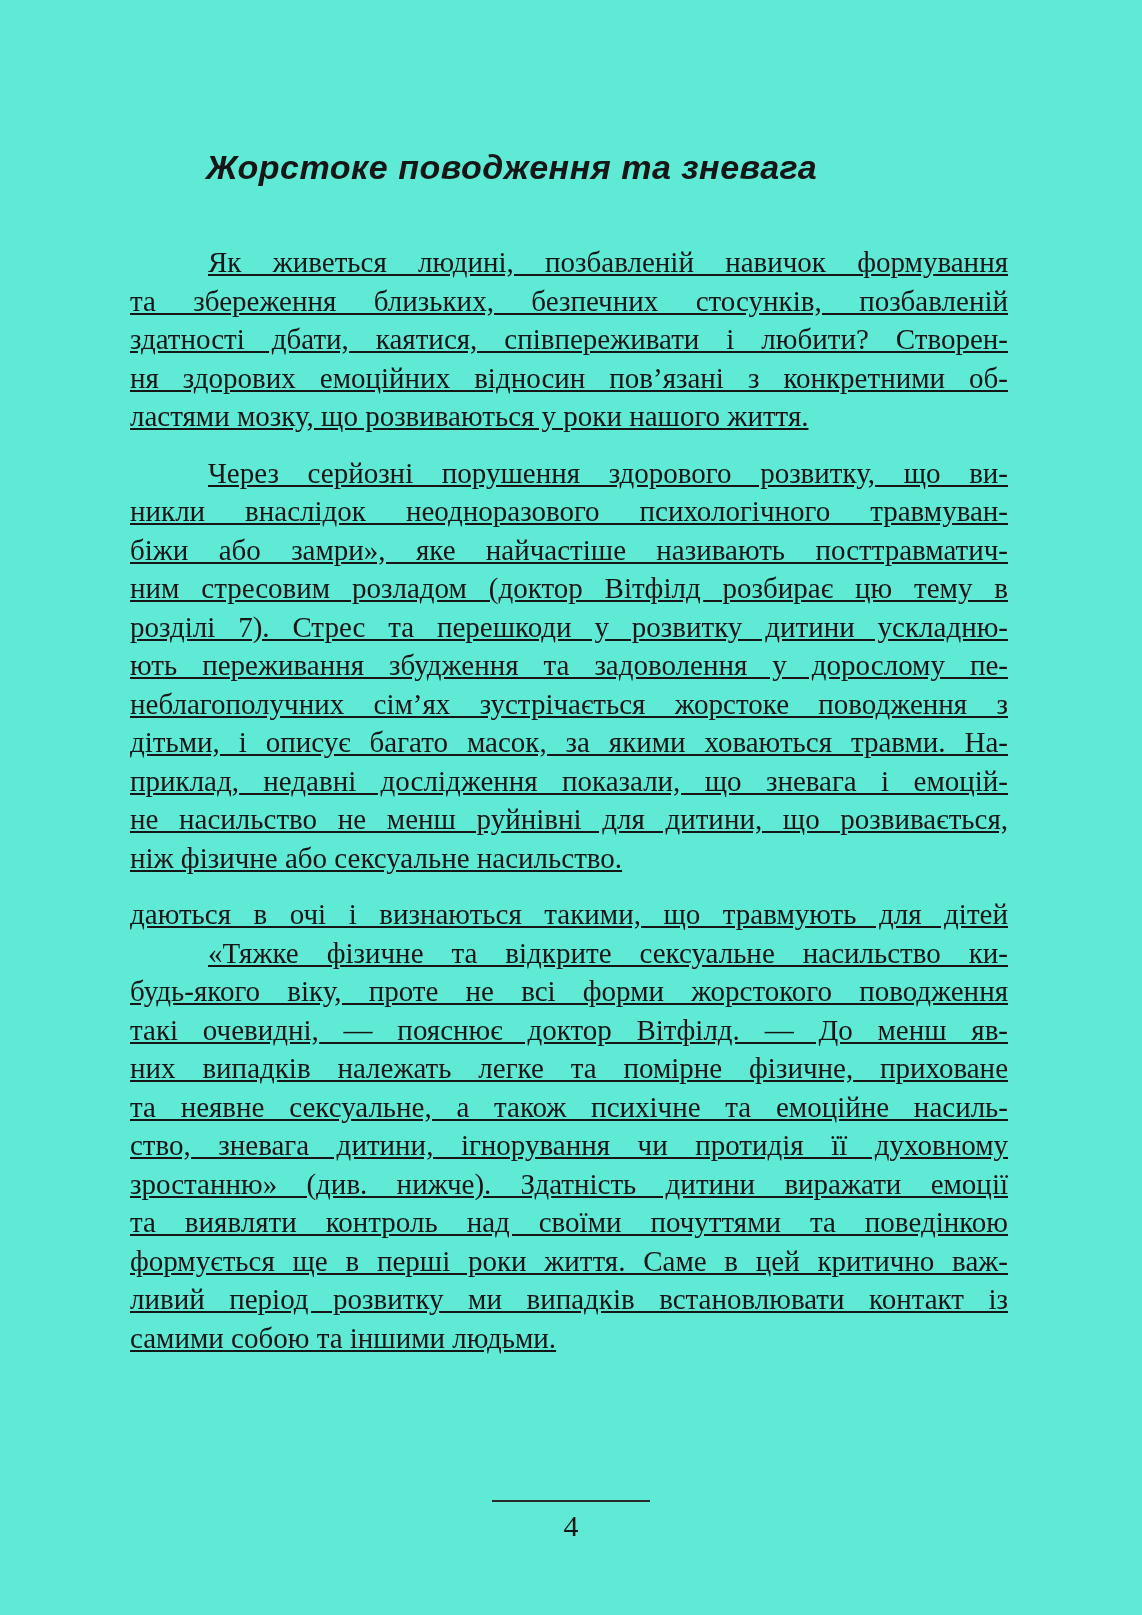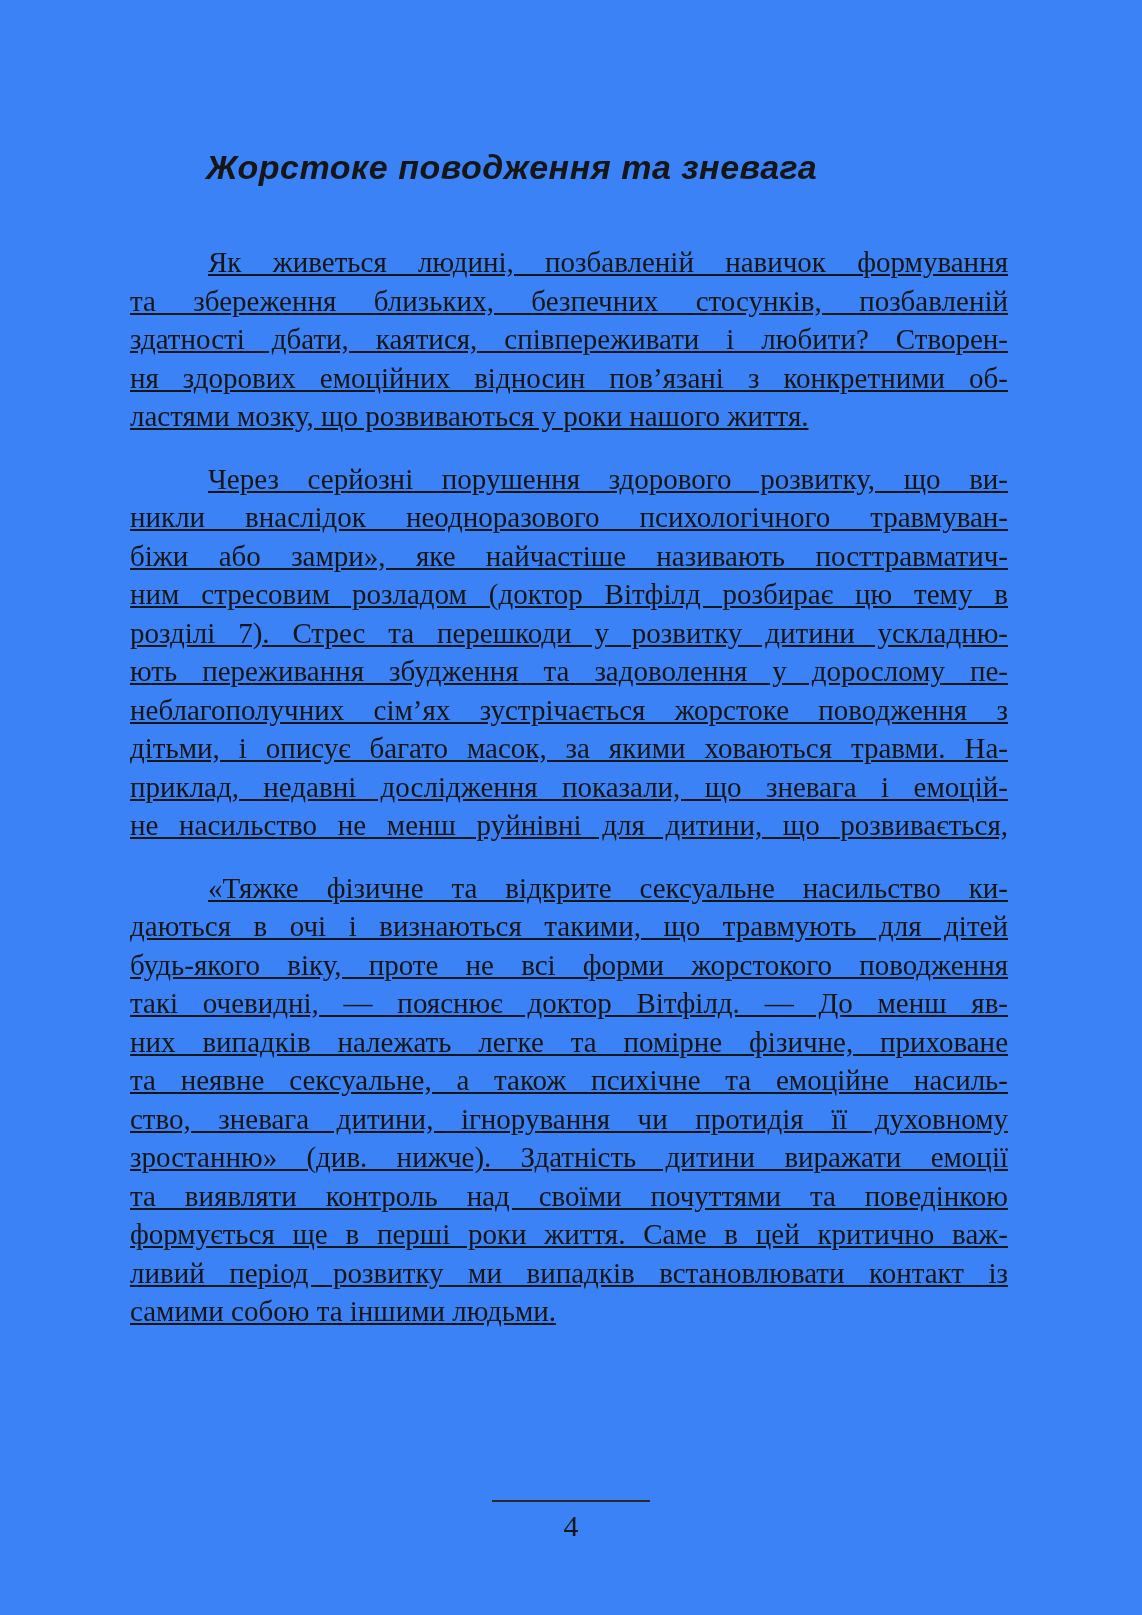--- a/index.html
+++ b/index.html
@@ -9,21 +9,21 @@
   }
   body {
     width: 1142px;
     height: 1615px;
     position: relative;
     font-family: "Liberation Serif", serif;
   }
   .page {
     position: absolute;
     inset: 0;
-    background: #3b82f6;
+    background: #5eead4;
     overflow: hidden;
     padding-left: 48px;
   }
   .title {
     position: absolute;
     top: 148px;
     left: 206px;
     margin: 0;
     font-family: "Liberation Sans", sans-serif;
     font-weight: bold;
@@ -34,21 +34,21 @@
     white-space: nowrap;
   }
   .content {
     position: absolute;
     top: 243px;
     left: 130px;
     width: 878px;
     color: #161616;
   }
   .para + .para {
-    margin-top: 24px;
+    margin-top: 18px;
   }
   .line {
     font-family: "Liberation Serif", serif;
     font-size: 29px;
     line-height: 38.5px;
     height: 38.5px;
     text-align: justify;
     text-align-last: justify;
     color: #161616;
     text-decoration: underline;
@@ -98,24 +98,25 @@
         <div class="line first">Через серйозні порушення здорового розвитку, що ви-</div>
         <div class="line">никли внаслідок неодноразового психологічного травмуван-</div>
         <div class="line">біжи або замри», яке найчастіше називають посттравматич-</div>
         <div class="line">ним стресовим розладом (доктор Вітфілд розбирає цю тему в</div>
         <div class="line">розділі 7). Стрес та перешкоди у розвитку дитини ускладню-</div>
         <div class="line">ють переживання збудження та задоволення у дорослому пе-</div>
         <div class="line">неблагополучних сім’ях зустрічається жорстоке поводження з</div>
         <div class="line">дітьми, і описує багато масок, за якими ховаються травми. На-</div>
         <div class="line">приклад, недавні дослідження показали, що зневага і емоцій-</div>
         <div class="line">не насильство не менш руйнівні для дитини, що розвивається,</div>
+        <div class="line last">ніж фізичне або сексуальне насильство.</div>
       </div>
       <div class="para">
+        <div class="line">даються в очі і визнаються такими, що травмують для дітей</div>
         <div class="line first">«Тяжке фізичне та відкрите сексуальне насильство ки-</div>
-        <div class="line">даються в очі і визнаються такими, що травмують для дітей</div>
         <div class="line">будь-якого віку, проте не всі форми жорстокого поводження</div>
         <div class="line">такі очевидні, — пояснює доктор Вітфілд. — До менш яв-</div>
         <div class="line">них випадків належать легке та помірне фізичне, приховане</div>
         <div class="line">та неявне сексуальне, а також психічне та емоційне насиль-</div>
         <div class="line">ство, зневага дитини, ігнорування чи протидія її духовному</div>
         <div class="line">зростанню» (див. нижче). Здатність дитини виражати емоції</div>
         <div class="line">та виявляти контроль над своїми почуттями та поведінкою</div>
         <div class="line">формується ще в перші роки життя. Саме в цей критично важ-</div>
         <div class="line">ливий період розвитку ми випадків встановлювати контакт із</div>
         <div class="line last">самими собою та іншими людьми.</div>

